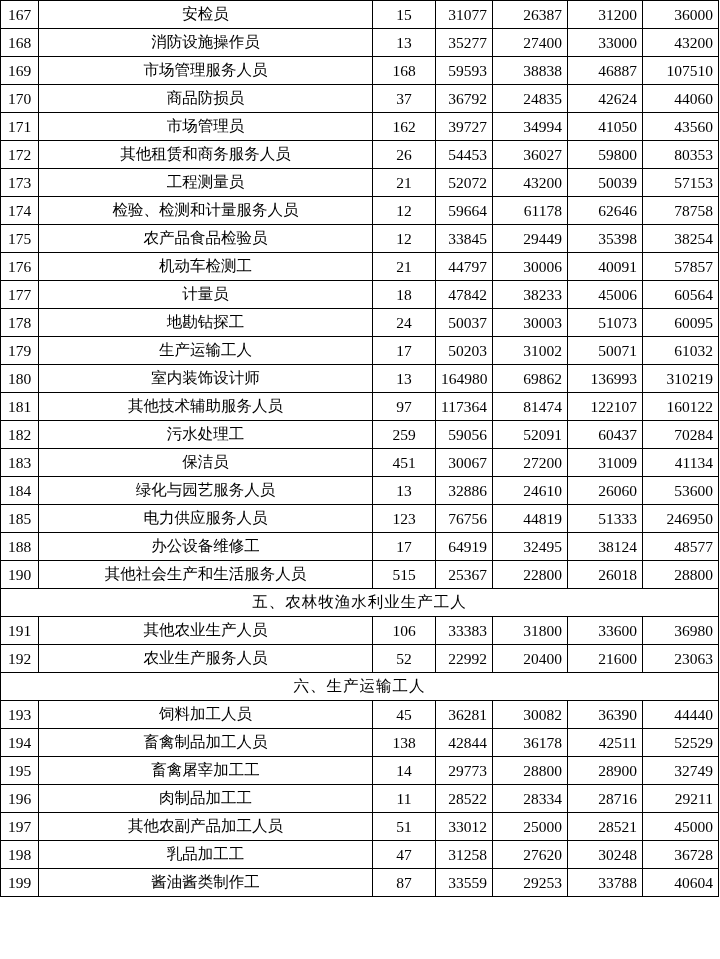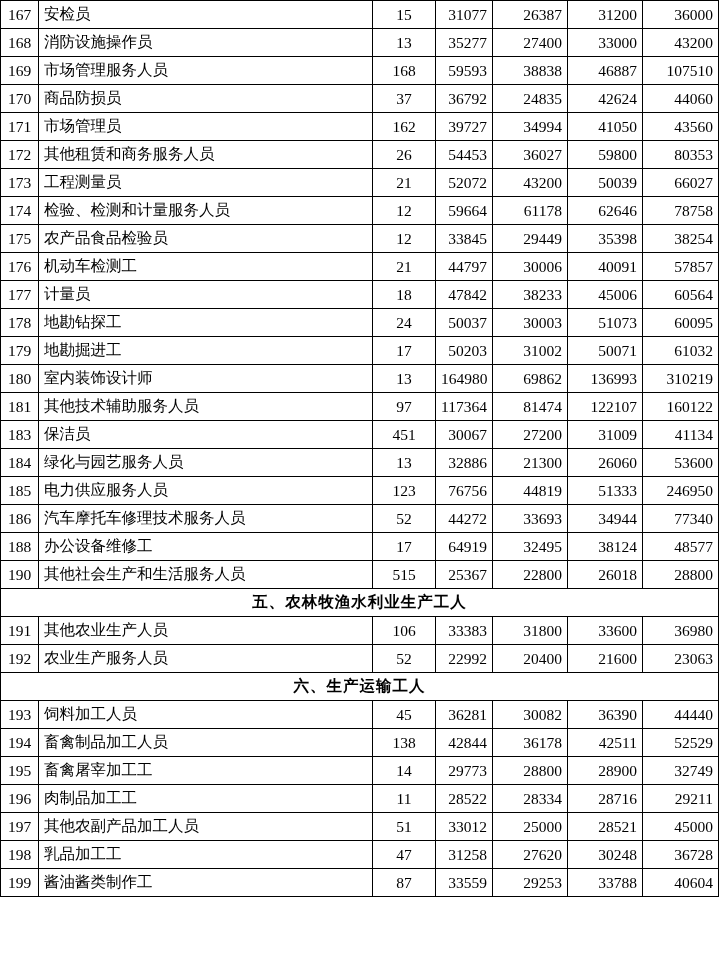--- a/index.html
+++ b/index.html
@@ -39,37 +39,37 @@
     white-space: nowrap;
     overflow: hidden;
     box-sizing: border-box;
   }
   td.cell-no {
     text-align: center;
     font-family: "Liberation Serif", "DejaVu Serif", serif;
     padding: 0 2px;
   }
   td.cell-name {
-    text-align: left;
+    text-align: center;
     font-family: "DejaVu Sans", "Liberation Sans", sans-serif;
     font-size: 15px;
     padding-left: 4px;
   }
   td.cell-num {
     text-align: right;
     padding-right: 7px;
   }
   td.cell-count {
     text-align: center;
     padding-right: 10px;
   }
   tr.section-row td {
     text-align: center;
     font-family: "DejaVu Sans", "Liberation Sans", sans-serif;
-    font-weight: bold;
+    font-weight: normal;
     font-size: 15px;
     letter-spacing: 1px;
     height: 33px;
     line-height: 33px;
     border-left: none;
     border-right: none;
   }
   tr.first-row td { border-top: none; }
 </style>
 </head>
@@ -140,21 +140,21 @@
         <td class="cell-num">59800</td>
         <td class="cell-num">80353</td>
       </tr>
       <tr>
         <td class="cell-no">173</td>
         <td class="cell-name">工程测量员</td>
         <td class="cell-count">21</td>
         <td class="cell-num">52072</td>
         <td class="cell-num">43200</td>
         <td class="cell-num">50039</td>
-        <td class="cell-num">66027</td>
+        <td class="cell-num">57153</td>
       </tr>
       <tr>
         <td class="cell-no">174</td>
         <td class="cell-name">检验、检测和计量服务人员</td>
         <td class="cell-count">12</td>
         <td class="cell-num">59664</td>
         <td class="cell-num">61178</td>
         <td class="cell-num">62646</td>
         <td class="cell-num">78758</td>
       </tr>
@@ -189,21 +189,21 @@
         <td class="cell-no">178</td>
         <td class="cell-name">地勘钻探工</td>
         <td class="cell-count">24</td>
         <td class="cell-num">50037</td>
         <td class="cell-num">30003</td>
         <td class="cell-num">51073</td>
         <td class="cell-num">60095</td>
       </tr>
       <tr>
         <td class="cell-no">179</td>
-        <td class="cell-name">地勘掘进工</td>
+        <td class="cell-name">生产运输工人</td>
         <td class="cell-count">17</td>
         <td class="cell-num">50203</td>
         <td class="cell-num">31002</td>
         <td class="cell-num">50071</td>
         <td class="cell-num">61032</td>
       </tr>
       <tr>
         <td class="cell-no">180</td>
         <td class="cell-name">室内装饰设计师</td>
         <td class="cell-count">13</td>
@@ -215,56 +215,56 @@
       <tr>
         <td class="cell-no">181</td>
         <td class="cell-name">其他技术辅助服务人员</td>
         <td class="cell-count">97</td>
         <td class="cell-num">117364</td>
         <td class="cell-num">81474</td>
         <td class="cell-num">122107</td>
         <td class="cell-num">160122</td>
       </tr>
       <tr>
+        <td class="cell-no">182</td>
+        <td class="cell-name">污水处理工</td>
+        <td class="cell-count">259</td>
+        <td class="cell-num">59056</td>
+        <td class="cell-num">52091</td>
+        <td class="cell-num">60437</td>
+        <td class="cell-num">70284</td>
+      </tr>
+      <tr>
         <td class="cell-no">183</td>
         <td class="cell-name">保洁员</td>
         <td class="cell-count">451</td>
         <td class="cell-num">30067</td>
         <td class="cell-num">27200</td>
         <td class="cell-num">31009</td>
         <td class="cell-num">41134</td>
       </tr>
       <tr>
         <td class="cell-no">184</td>
         <td class="cell-name">绿化与园艺服务人员</td>
         <td class="cell-count">13</td>
         <td class="cell-num">32886</td>
-        <td class="cell-num">21300</td>
+        <td class="cell-num">24610</td>
         <td class="cell-num">26060</td>
         <td class="cell-num">53600</td>
       </tr>
       <tr>
         <td class="cell-no">185</td>
         <td class="cell-name">电力供应服务人员</td>
         <td class="cell-count">123</td>
         <td class="cell-num">76756</td>
         <td class="cell-num">44819</td>
         <td class="cell-num">51333</td>
         <td class="cell-num">246950</td>
       </tr>
       <tr>
-        <td class="cell-no">186</td>
-        <td class="cell-name">汽车摩托车修理技术服务人员</td>
-        <td class="cell-count">52</td>
-        <td class="cell-num">44272</td>
-        <td class="cell-num">33693</td>
-        <td class="cell-num">34944</td>
-        <td class="cell-num">77340</td>
-      </tr>
-      <tr>
         <td class="cell-no">188</td>
         <td class="cell-name">办公设备维修工</td>
         <td class="cell-count">17</td>
         <td class="cell-num">64919</td>
         <td class="cell-num">32495</td>
         <td class="cell-num">38124</td>
         <td class="cell-num">48577</td>
       </tr>
       <tr>
         <td class="cell-no">190</td>

